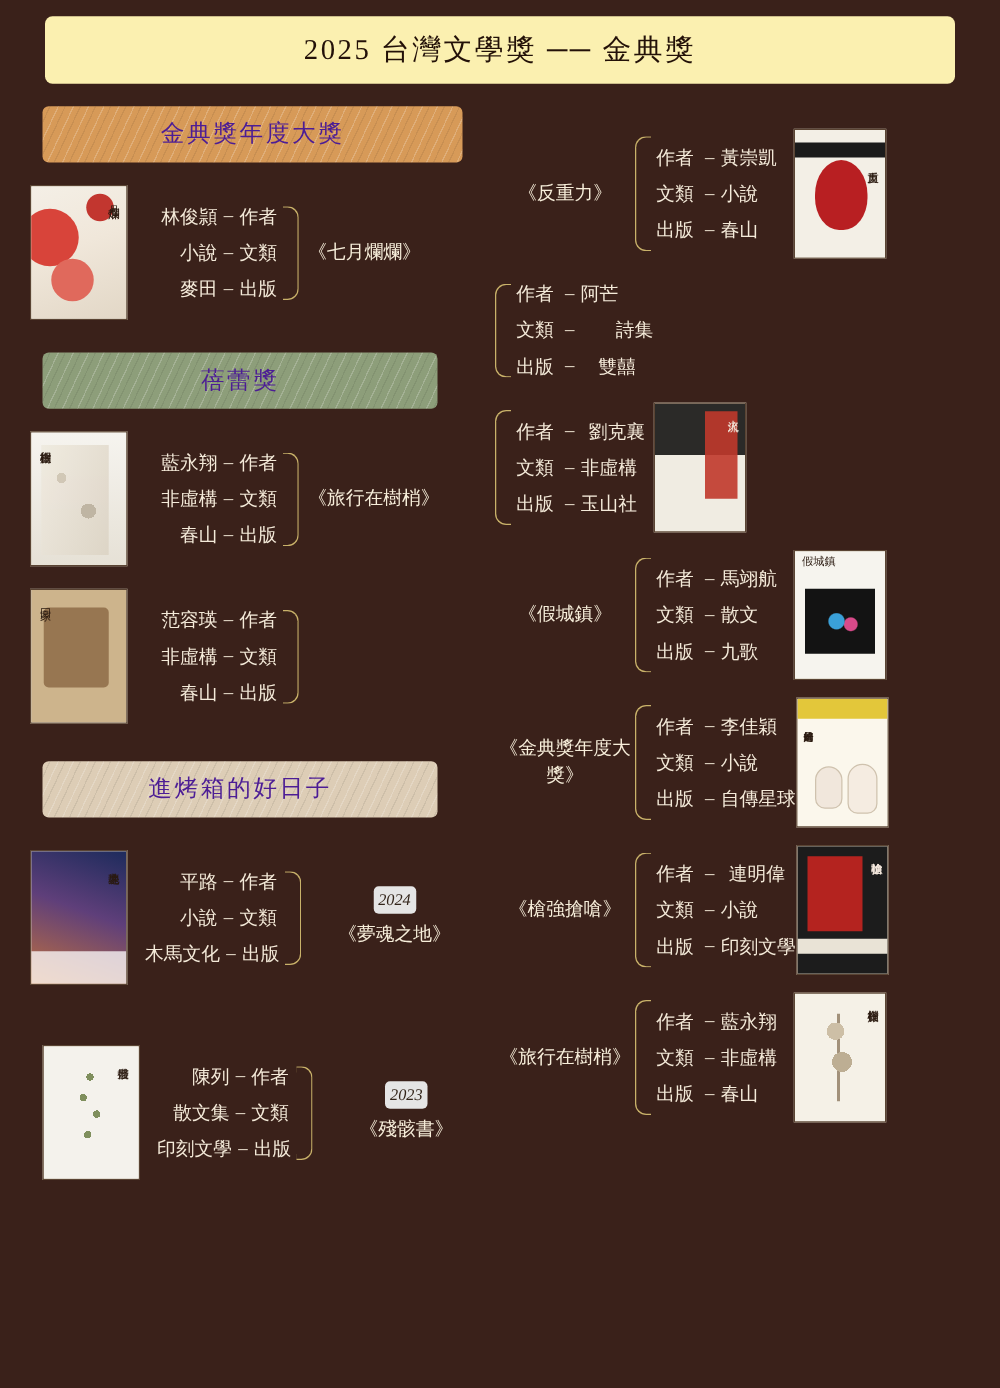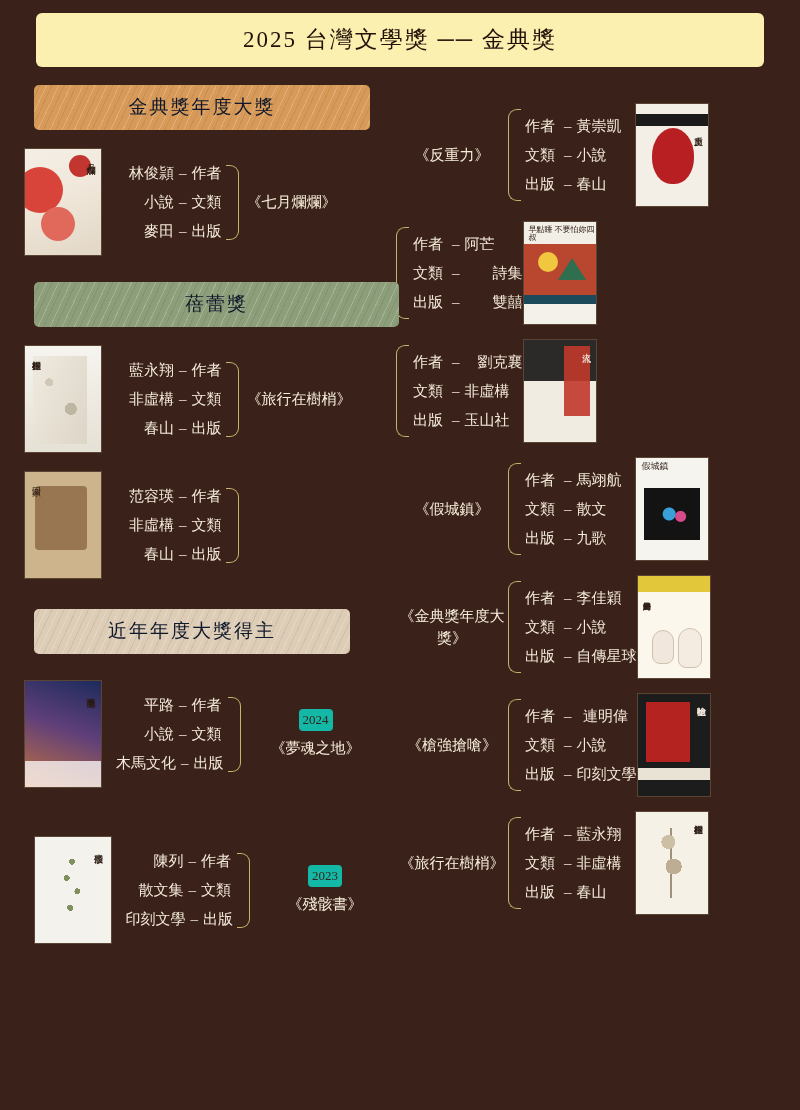--- a/index.html
+++ b/index.html
@@ -32,36 +32,36 @@
   .col-right { width: 410px; padding-left: 6px; }
 
   .section-banner {
     border-radius: 5px;
     text-align: center;
     font-size: 19px;
     letter-spacing: 2px;
     padding: 9px 0 10px 0;
     position: relative;
     overflow: hidden;
-    color: #0f172a;
+    color: #4c1d95;
   }
   .section-banner span { position: relative; z-index: 2; }
   .section-banner::after {
     content: "";
     position: absolute;
     inset: 0;
     z-index: 1;
     background: repeating-linear-gradient(115deg,
       rgba(255,255,255,0.20) 0px, rgba(255,255,255,0.20) 1px,
       rgba(0,0,0,0.0) 1px, rgba(0,0,0,0.0) 5px,
       rgba(0,0,0,0.07) 5px, rgba(0,0,0,0.07) 6px,
       rgba(0,0,0,0.0) 6px, rgba(0,0,0,0.0) 11px);
   }
   .banner-orange { background: #d79a58; width: 336px; margin-left: 10px; }
-  .banner-green  { background: #8d9e7a; width: 365px; margin-left: 10px; }
+  .banner-green  { background: #8d9e7a; width: 316px; margin-left: 10px; }
   .banner-beige  { background: #ddcdb6; width: 316px; margin-left: 10px; }
   .banner-red    { background: #b0524b; width: 358px; margin-left: 16px; color:#fbf3e6; }
 
   
   .entry {
     display: flex;
     align-items: center;
     margin: 18px 0 0 0;
   }
   .cover {
@@ -123,27 +123,28 @@
   }
   .booktitle {
     font-size: 15px;
     color: #f7eeda;
     margin-left: 8px;
     max-width: 116px;
     line-height: 1.5;
     text-align: center;
   }
   .year-badge {
-    background: #14b8a6;
+    background: #e5e5e5;
     color: #33251a;
     font-size: 13px;
     border-radius: 4px;
     padding: 3px 4px;
     display: inline-block;
     margin-bottom: 6px;
+    font-style: italic;
   }
   .title-wrap { display: flex; flex-direction: column; align-items: center; margin-left: 10px; width: 130px; }
 
   
   .rentry {
     display: flex;
     align-items: center;
     margin: 14px 0 0 0;
   }
   .rtitle {
@@ -314,21 +315,21 @@
               <span class="v">春山</span>
               <span class="dash">–</span>
               <span class="k">出版</span>
             </div>
         </div>
         <div class="brace"></div>
       </div>
     </div>
 
     <div class="section-banner banner-beige" style="margin-top:30px;">
-      <span>近年年度大獎得主</span>
+      <span>進烤箱的好日子</span>
     </div>
 
     <div class="entry" style="margin-top:26px;">
       <div class="cover">
         <div class="art c4">
             <div class="band"></div>
           </div>
         <div class="cover-label" style="right:6px; top:10px;">夢魂之地</div>
       </div>
       <div class="meta">
@@ -433,40 +434,32 @@
             <span class="v" style="text-align:left">阿芒</span>
           </div>
         <div class="mrow">
             <span class="k">文類</span>
             <span class="dash">–</span>
             <span class="v" style="text-align:right">詩集</span>
           </div>
         <div class="mrow">
             <span class="k">出版</span>
             <span class="dash">–</span>
-            <span class="v" style="text-align:right">雙囍</span>
-          </div>
-      </div>
-      <div class="rcover">
-        <div class="art r2">
-            <div class="dot"></div>
-            <div class="tri"></div>
-            <div class="wh"></div>
-          </div>
-        <div class="cover-label" style="left:5px; top:4px; writing-mode:horizontal-tb; font-size:8px;">早點睡 不要怕妳四叔</div>
+            <span class="v" style="text-align:center">雙囍</span>
+          </div>
       </div>
     </div>
 
     <div class="rentry">
       <div class="brace-l"></div>
       <div class="meta-rows" style="margin-left:4px;">
         <div class="mrow">
             <span class="k">作者</span>
             <span class="dash">–</span>
-            <span class="v" style="text-align:right">劉克襄</span>
+            <span class="v" style="text-align:center">劉克襄</span>
           </div>
         <div class="mrow">
             <span class="k">文類</span>
             <span class="dash">–</span>
             <span class="v" style="text-align:left">非虛構</span>
           </div>
         <div class="mrow">
             <span class="k">出版</span>
             <span class="dash">–</span>
             <span class="v" style="text-align:left">玉山社</span>

